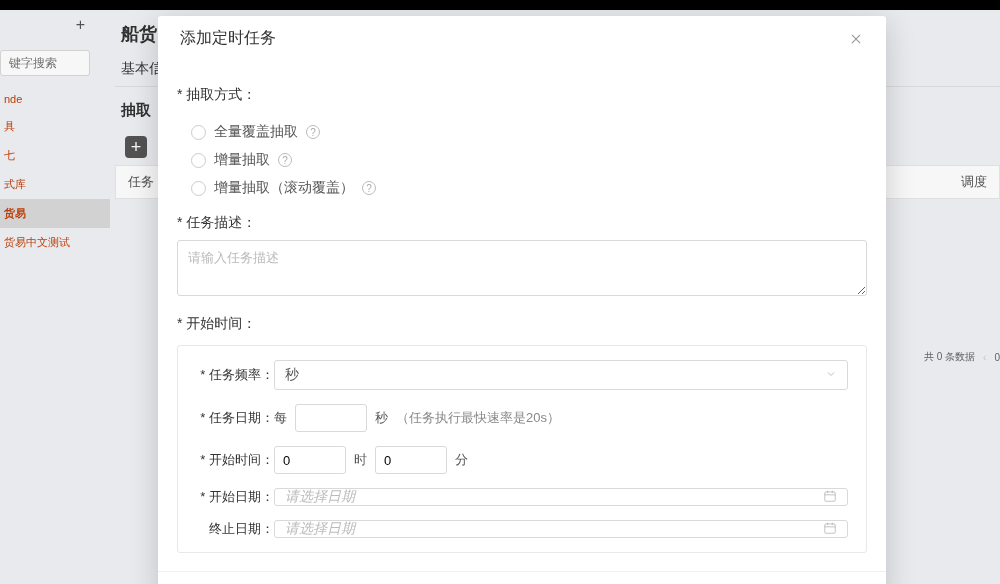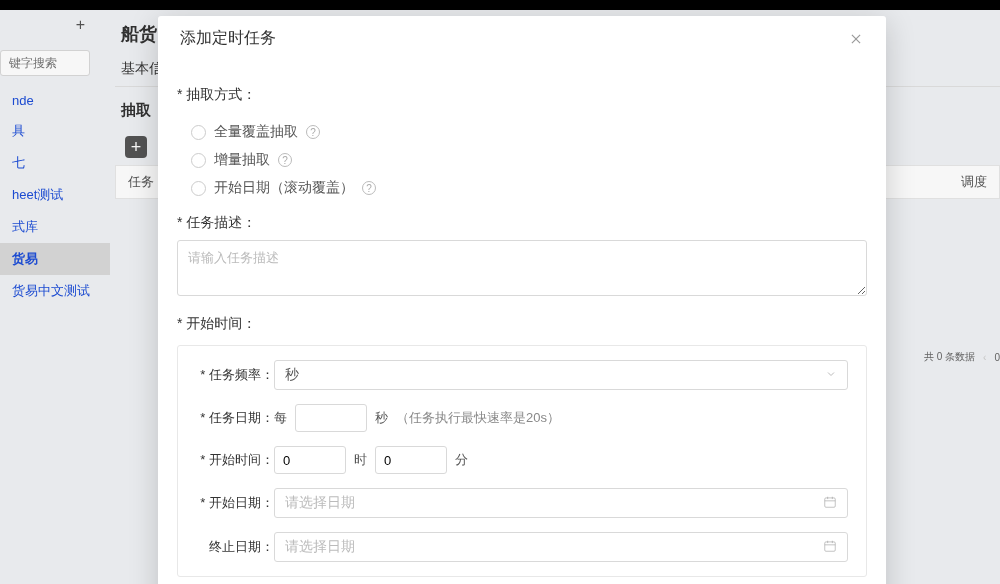--- a/index.html
+++ b/index.html
@@ -49,23 +49,23 @@
 .side-search input {
   width: 90px;
   padding: 5px 8px;
   border: 1px solid #d9d9d9;
   border-radius: 3px;
   font-size: 12px;
   color: #333;
   outline: none;
 }
 .side-item {
-  padding: 7px 12px;
-  font-size: 13px;
-  color: #1d4ed8;
+  padding: 7px 4px;
+  font-size: 11px;
+  color: #c2410c;
   cursor: pointer;
 }
 .side-item.active {
   background: #d9d9d9;
   font-weight: bold;
 }
 .main-area {
   position: absolute;
   left: 115px;
   top: 10px;
@@ -301,29 +301,30 @@
   padding: 0 8px;
   font-size: 13px;
   outline: none;
 }
 .hint {
   color: #888;
   font-size: 13px;
 }
 .date-input {
   flex: 1;
-  height: 30px;
+  height: 18px;
   border: 1px solid #d9d9d9;
   border-radius: 3px;
   display: flex;
   align-items: center;
   justify-content: space-between;
   padding: 0 10px;
   color: #bbb;
   cursor: pointer;
+  font-style: italic;
 }
 .cal-icon svg {
   width: 14px;
   height: 14px;
   stroke: #999;
   fill: none;
 }
 .modal-footer {
   display: flex;
   justify-content: flex-end;
@@ -340,21 +341,20 @@
 
   <div class="side-panel">
     <div class="side-plus">+</div>
     <div class="side-search">
       <input type="text" placeholder="键字搜索" style="">
     </div>
     <div id="side-list">
         <div class="side-item">nde</div>
         <div class="side-item">具</div>
         <div class="side-item">七</div>
-        <div class="side-item">heet测试</div>
         <div class="side-item">式库</div>
         <div class="side-item active">货易</div>
         <div class="side-item">货易中文测试</div>
       </div>
   </div>
 
   <div class="main-area">
     <div class="main-title">船货</div>
     <div class="tabs">基本信</div>
     <div class="sub-head">抽取</div>
@@ -396,21 +396,21 @@
         <span>全量覆盖抽取</span>
         <span class="help-icon">?</span>
       </label>
       <label class="radio-item">
         <span class="radio-circle"></span>
         <span>增量抽取</span>
         <span class="help-icon">?</span>
       </label>
       <label class="radio-item">
         <span class="radio-circle"></span>
-        <span>开始日期（滚动覆盖）</span>
+        <span>增量抽取（滚动覆盖）</span>
         <span class="help-icon">?</span>
       </label>
     </div>
 
     <div class="form-row" style="margin-top:14px;">
       <div class="form-label req">任务描述：</div>
     </div>
     <div class="textarea-wrap">
       <textarea class="task-desc" placeholder="请输入任务描述" style=""></textarea>
     </div>

